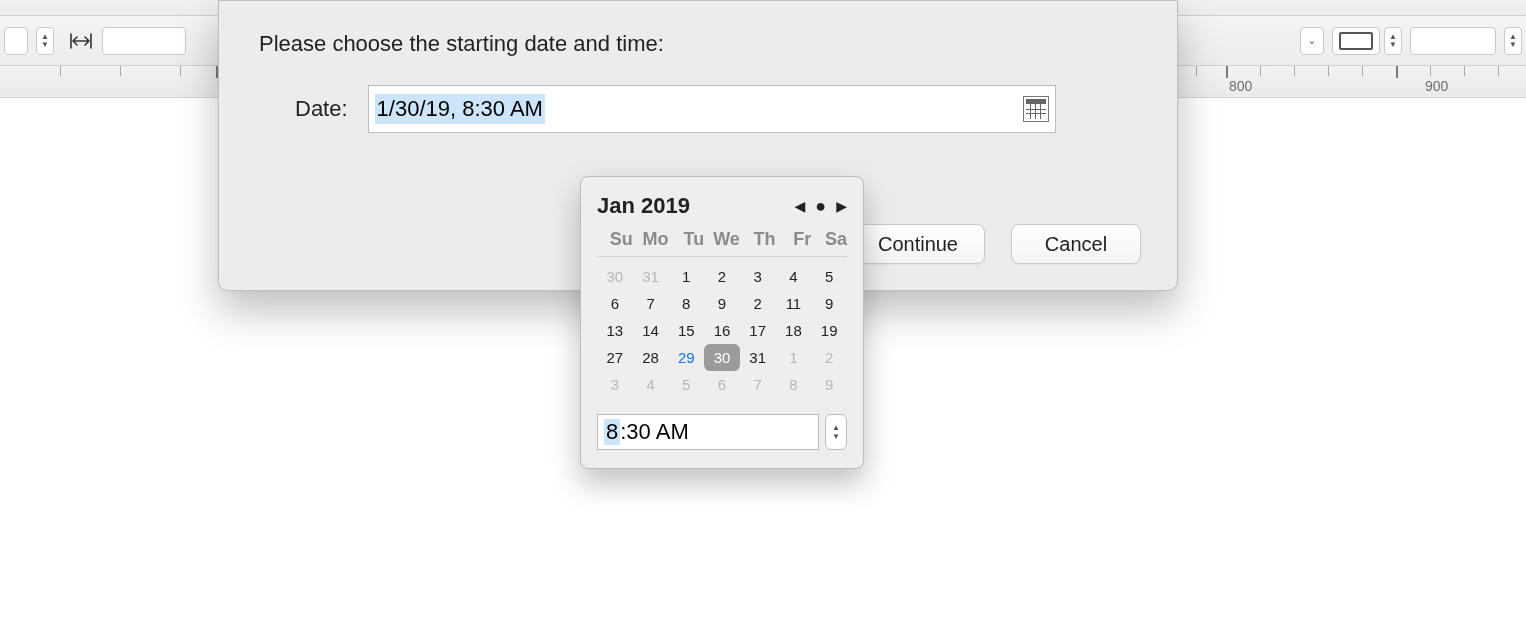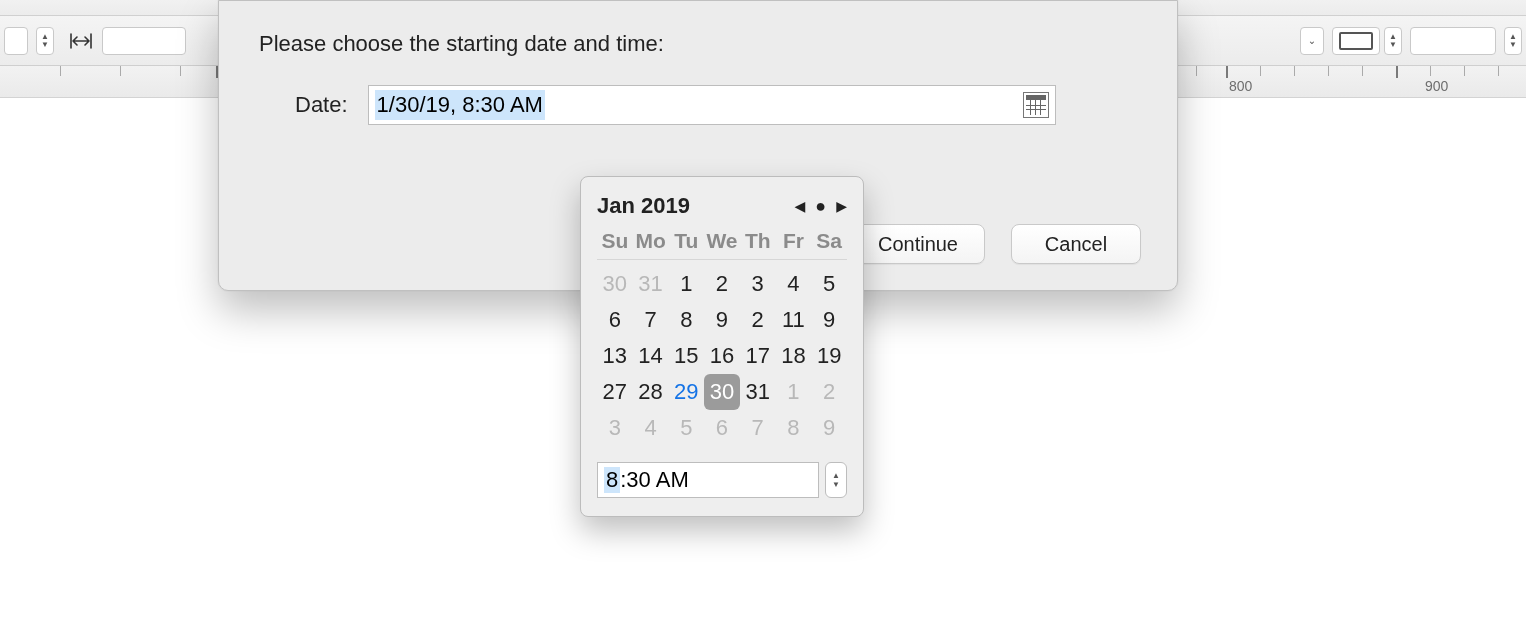--- a/index.html
+++ b/index.html
@@ -89,21 +89,21 @@
     }
     .dlg-prompt {
       font-size:22px; color:#222; margin-bottom:28px; margin-left:4px;
       font-weight:400;
     }
     .date-row {
       display:flex; align-items:center; gap:20px; margin-left:40px;
     }
     .date-label { font-size:22px; color:#222; }
     .date-field {
-      flex:0 0 688px; height:40px; background:#fff; border:1px solid #bdbdbd;
+      flex:0 0 688px; height:48px; background:#fff; border:1px solid #bdbdbd;
       display:flex; align-items:center; padding:0 6px;
       font-size:22px;
     }
     .date-field-text {
       padding:2px 2px; background:#cde5fb; display:inline-block;
     }
     .date-field-icon {
       margin-left:auto; width:26px; height:26px; border:1px solid #777;
       display:flex; flex-direction:column; padding:2px;
     }
@@ -136,24 +136,24 @@
     .cal-header {
       display:flex; align-items:center; justify-content:space-between; margin-bottom:8px;
     }
     .cal-title { font-size:22px; font-weight:700; color:#222; }
     .cal-nav { display:flex; gap:10px; align-items:center; font-size:14px; color:#222;}
     .cal-nav span { cursor:pointer; }
     .cal-dot { font-size:18px; line-height:14px; }
     .cal-weekdays, .cal-row {
       display:grid; grid-template-columns:repeat(7, 1fr); gap:0px; text-align:center;
     }
-    .cal-weekdays { font-size:21px; color:#8b8b8b; font-weight:600; margin-bottom:6px; border-bottom:1px solid #d6d6d6; padding-bottom:4px;}
+    .cal-weekdays { font-size:18px; color:#8b8b8b; font-weight:600; margin-bottom:6px; border-bottom:1px solid #d6d6d6; padding-bottom:4px;text-align:right;}
     .cal-weekdays div { padding:2px 0;}
     .cal-row div {
-      font-size:22px; color:#222; padding:5px 0; border-radius:4px;
+      font-size:15px; color:#222; padding:5px 0; border-radius:4px;
     }
     .cal-row .other { color:#b8b8b8; }
     .cal-row .today { color:#1473e6; font-weight:500; }
     .cal-row .sel { background:#9b9b9b; color:#fff; border-radius:6px; }
     .cal-time {
       margin-top:16px; display:flex; gap:6px; align-items:center;
     }
     .time-input {
       flex:1; height:36px; background:#fff; border:1px solid #bdbdbd;
       display:flex; align-items:center; font-size:22px; padding:0 6px;

